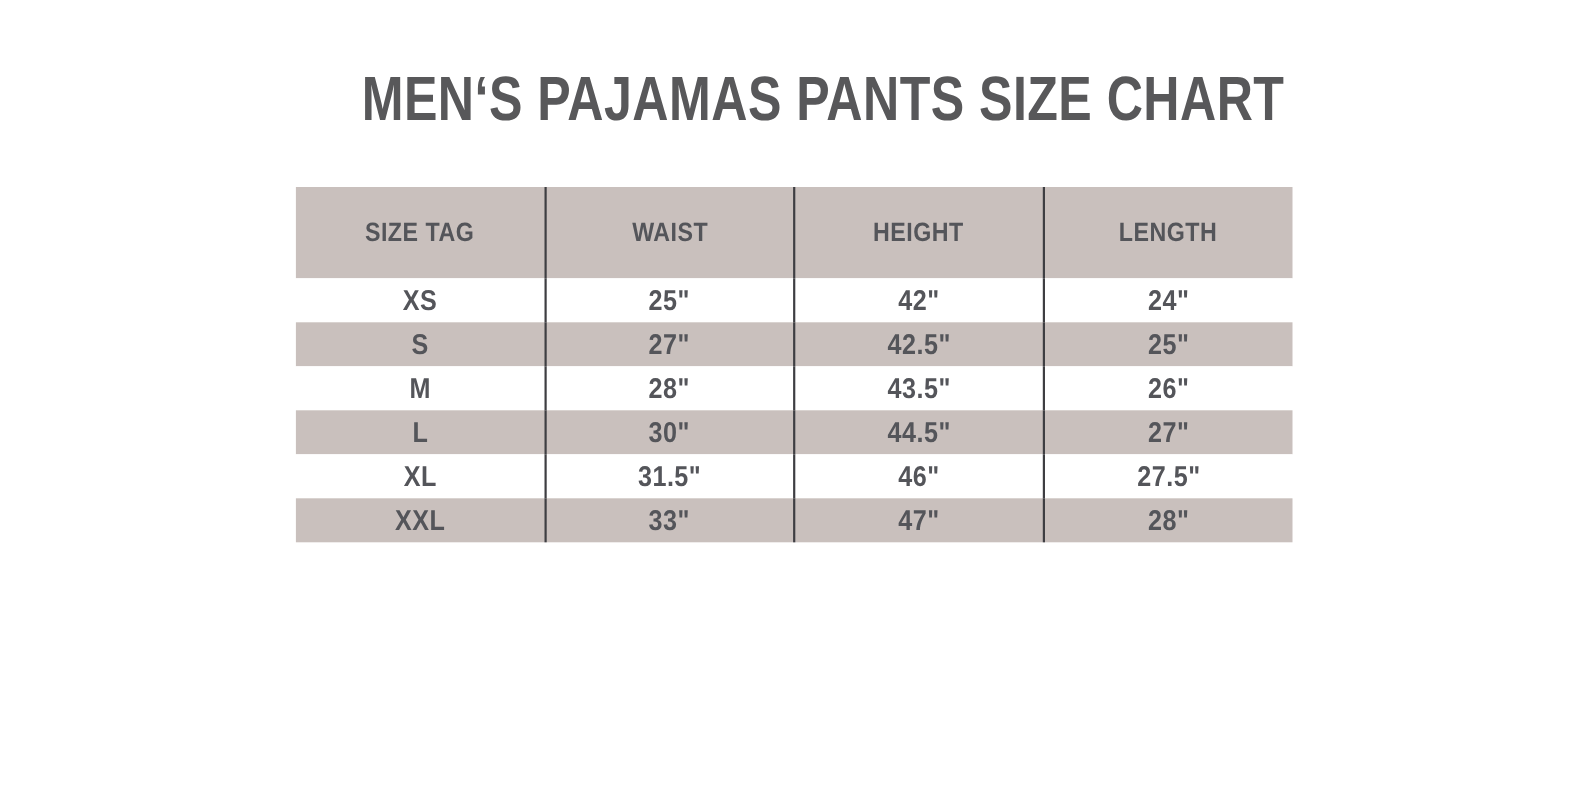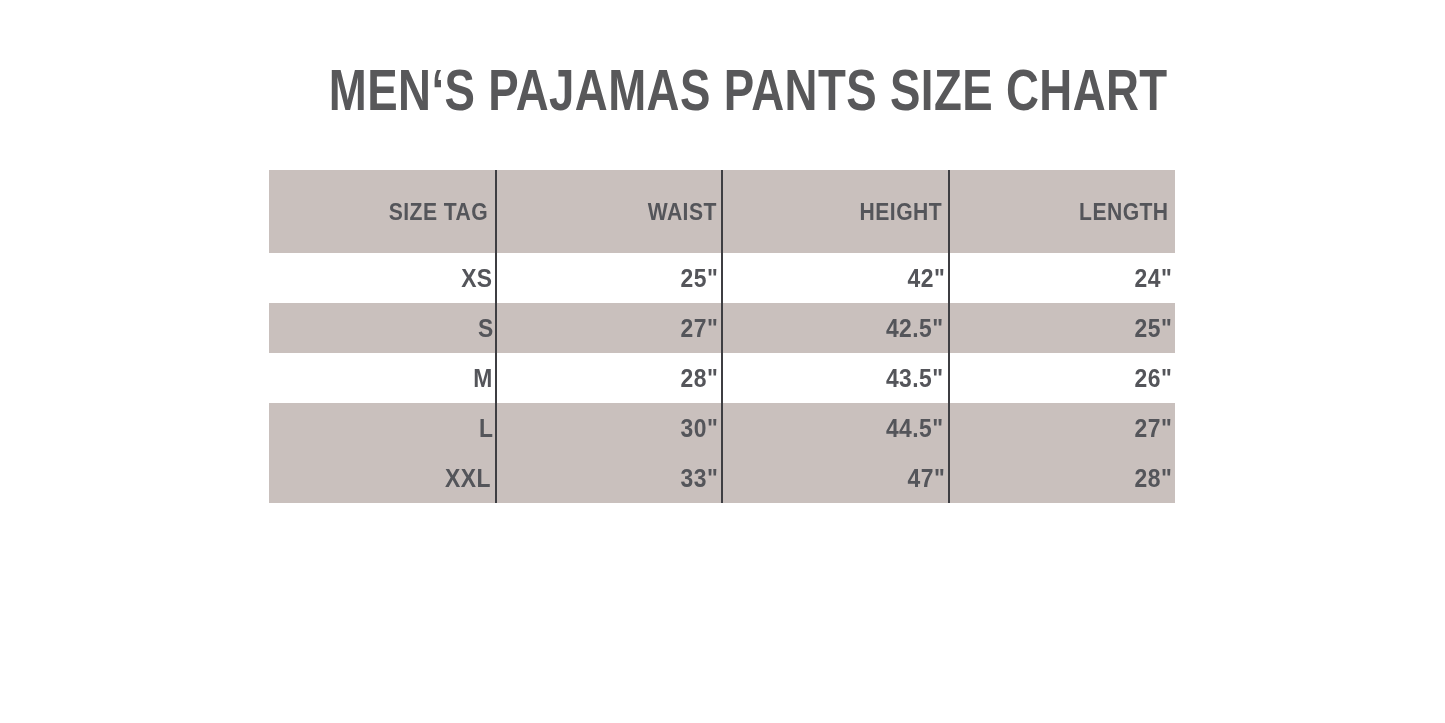--- a/index.html
+++ b/index.html
@@ -49,30 +49,30 @@
     position: absolute;
     left: 269px;
     top: 170px;
     width: 906px;
     border-collapse: collapse;
     table-layout: fixed;
   }
   .size-table th,
   .size-table td {
     padding: 0;
-    text-align: right;
+    text-align: center;
     vertical-align: middle;
     background: var(--row-bg);
   }
   .size-table th {
     height: 83px;
     background: var(--stripe-bg);
   }
   .size-table td {
-    height: 50px;
+    height: 40px;
     text-decoration: underline;
   }
   .size-table tr.striped td {
     background: var(--stripe-bg);
   }
   .size-table th + th,
   .size-table td + td {
     border-left: 2px solid var(--divider);
   }
   .cell-text {
@@ -130,20 +130,26 @@
         <td><span class="cell-text data-cell-text">28"</span></td>
         <td><span class="cell-text data-cell-text">43.5"</span></td>
         <td><span class="cell-text data-cell-text">26"</span></td>
       </tr>
       <tr class="data-row striped">
         <td><span class="cell-text data-cell-text">L</span></td>
         <td><span class="cell-text data-cell-text">30"</span></td>
         <td><span class="cell-text data-cell-text">44.5"</span></td>
         <td><span class="cell-text data-cell-text">27"</span></td>
       </tr>
+      <tr class="data-row">
+        <td><span class="cell-text data-cell-text">XL</span></td>
+        <td><span class="cell-text data-cell-text">31.5"</span></td>
+        <td><span class="cell-text data-cell-text">46"</span></td>
+        <td><span class="cell-text data-cell-text">27.5"</span></td>
+      </tr>
       <tr class="data-row striped">
         <td><span class="cell-text data-cell-text">XXL</span></td>
         <td><span class="cell-text data-cell-text">33"</span></td>
         <td><span class="cell-text data-cell-text">47"</span></td>
         <td><span class="cell-text data-cell-text">28"</span></td>
       </tr>
     </tbody>
   </table>
 
 </div>

